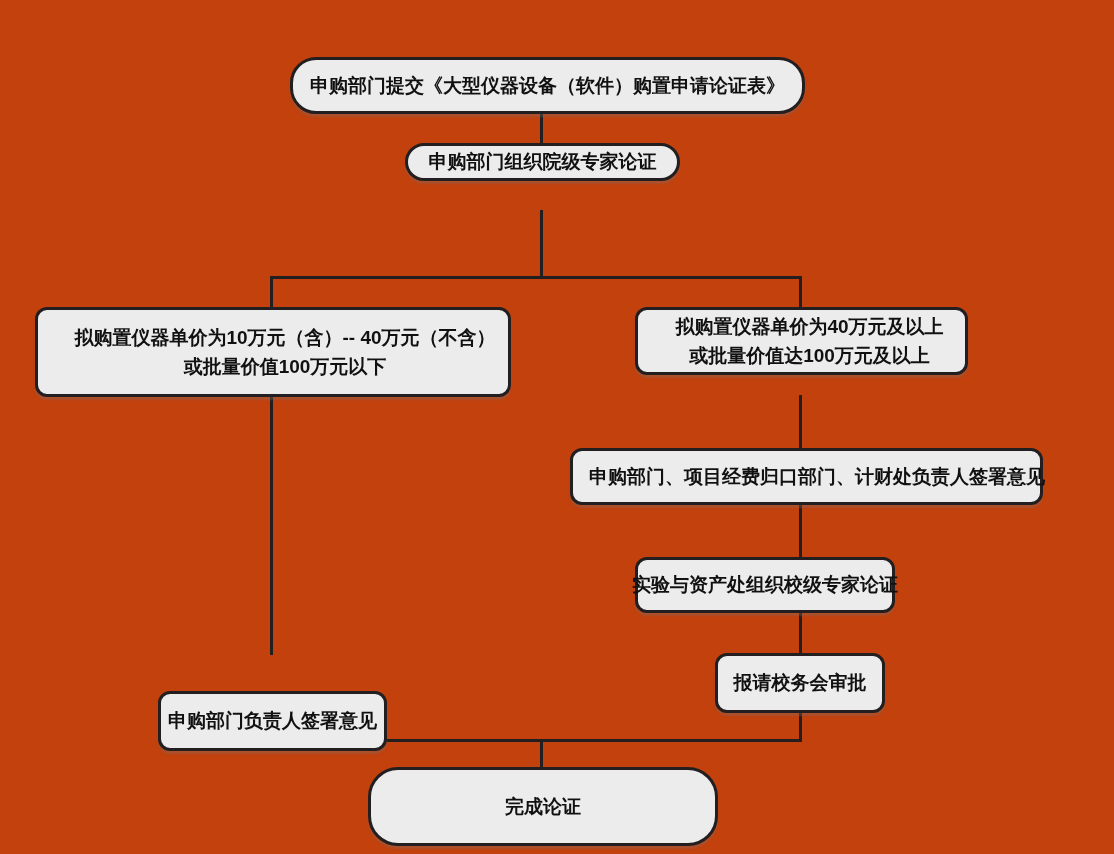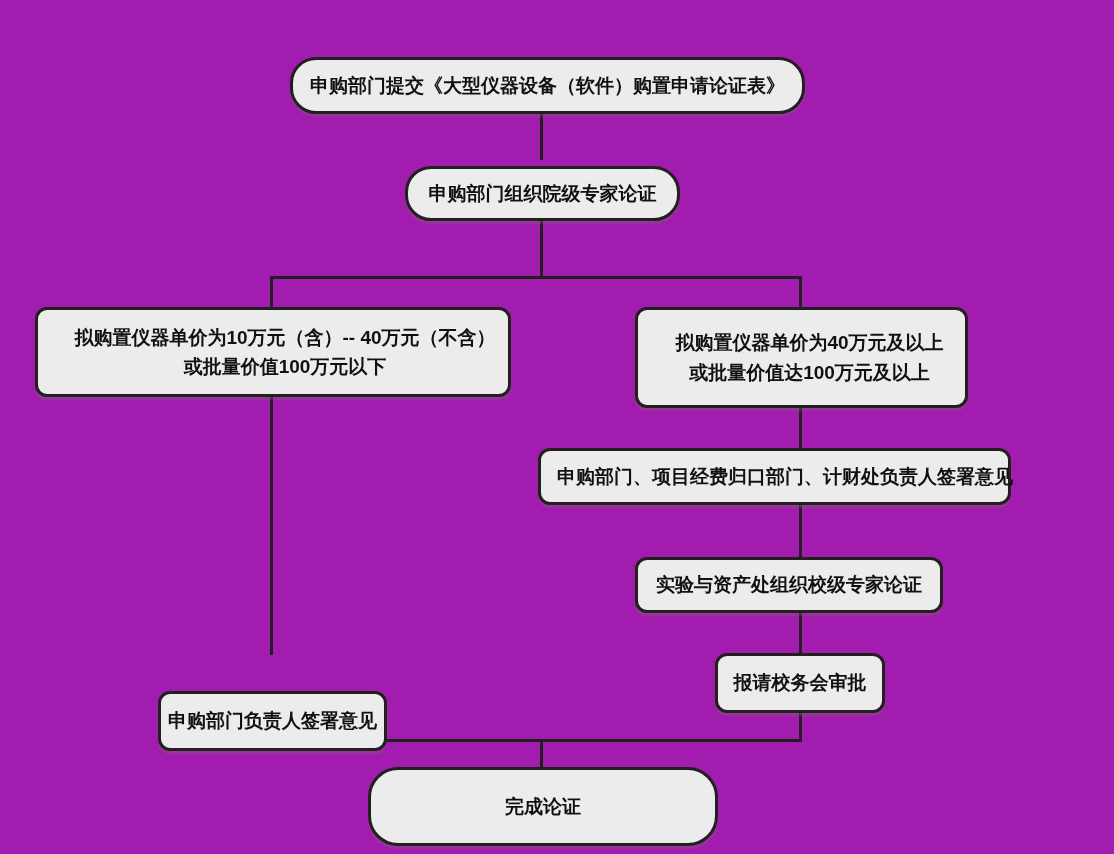--- a/index.html
+++ b/index.html
@@ -5,21 +5,21 @@
   html, body {
     margin: 0;
     padding: 0;
     background: #ffffff;
     font-family: "Liberation Sans", "DejaVu Sans", sans-serif;
   }
   .stage {
     position: relative;
     width: 1114px;
     height: 854px;
-    background: #a21caf;
+    background: #c2410c;
     overflow: hidden;
   }
   .node {
     position: absolute;
     box-sizing: border-box;
     background: #ececed;
     border: 3px solid #231f20;
     color: #111111;
     font-weight: 700;
     font-size: 19px;
@@ -55,39 +55,39 @@
   <div class="line" style="left:799px; top:611px; width:3px; height:44px;"></div>
   <div class="line" style="left:270px; top:711px; width:3px; height:31px;"></div>
   <div class="line" style="left:799px; top:711px; width:3px; height:31px;"></div>
   <div class="line" style="left:270px; top:739px; width:532px; height:3px;"></div>
   <div class="line" style="left:540px; top:739px; width:3px; height:31px;"></div>
 
   <div class="node r-lg" style="left:290px; top:57px; width:515px; height:57px;">
     <span>申购部门提交《大型仪器设备（软件）购置申请论证表》</span>
   </div>
 
-  <div class="node r-lg" style="left:405px; top:166px; width:275px; height:55px;">
+  <div class="node r-lg" style="left:405px; top:143px; width:275px; height:38px;">
     <span>申购部门组织院级专家论证</span>
   </div>
 
   <div class="node r-md" style="left:35px; top:307px; width:476px; height:90px;padding-left:24px;">
     <span>拟购置仪器单价为10万元（含）-- 40万元（不含）</span>
     <span>或批量价值100万元以下</span>
   </div>
 
-  <div class="node r-md" style="left:635px; top:307px; width:333px; height:101px;padding-left:16px;">
+  <div class="node r-md" style="left:635px; top:307px; width:333px; height:68px;padding-left:16px;">
     <span>拟购置仪器单价为40万元及以上</span>
     <span>或批量价值达100万元及以上</span>
   </div>
 
-  <div class="node r-md" style="left:538px; top:448px; width:473px; height:57px;padding-left:21px;">
+  <div class="node r-md" style="left:570px; top:448px; width:473px; height:57px;padding-left:21px;">
     <span>申购部门、项目经费归口部门、计财处负责人签署意见</span>
   </div>
 
-  <div class="node r-md" style="left:635px; top:557px; width:308px; height:56px;">
+  <div class="node r-md" style="left:635px; top:557px; width:260px; height:56px;">
     <span>实验与资产处组织校级专家论证</span>
   </div>
 
   <div class="node r-md" style="left:158px; top:653px; width:229px; height:60px;margin-top:38px;">
     <span>申购部门负责人签署意见</span>
   </div>
 
   <div class="node r-md" style="left:715px; top:653px; width:170px; height:60px;text-align:center;">
     <span>报请校务会审批</span>
   </div>

